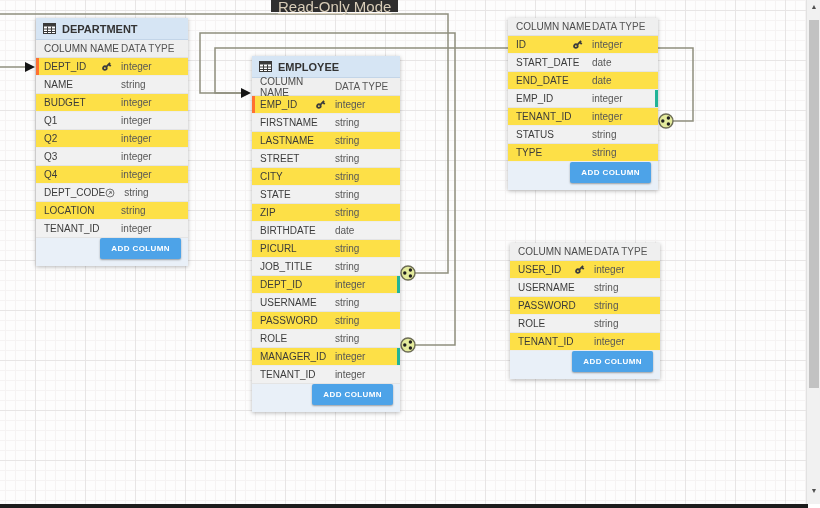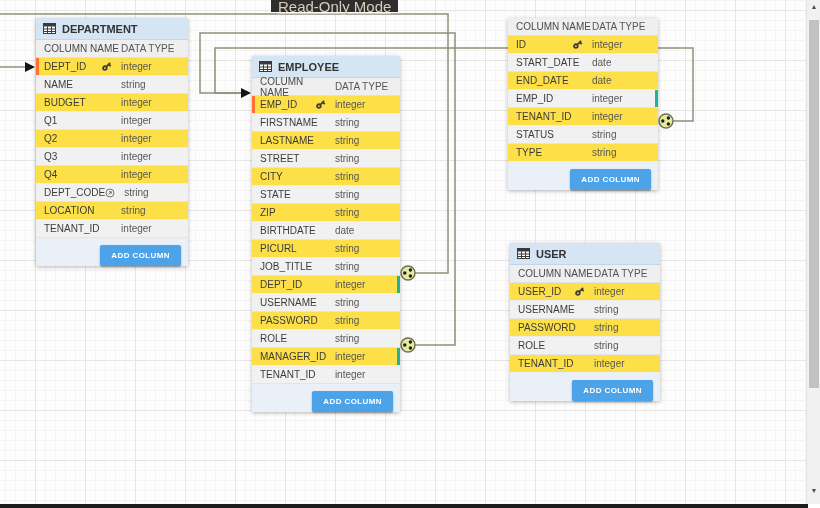--- a/index.html
+++ b/index.html
@@ -48,21 +48,21 @@
   }
   .row:nth-child(even){background:#f1f1f1;border-bottom-color:#e4e4e4;}
   .cell{display:flex;align-items:center;box-sizing:border-box;height:100%;}
   .cell.name{flex:0 0 56%;padding-left:8px;}
   .cell.type{flex:1;color:#575757;text-align:center;}
   .cell.name .mini-icon{margin-left:auto;margin-right:9px;display:flex;align-items:center;}
   .accent-left::before{content:'';position:absolute;left:0;top:0;bottom:0;width:3px;background:#ff7031;}
   .accent-right::after{content:'';position:absolute;right:0;top:0;bottom:0;width:3px;background:#22b397;}
   .t-footer{
     height:28px;box-sizing:border-box;background:#e9f0f8;
-    display:flex;align-items:flex-end;justify-content:flex-end;padding-right:7px;
+    display:flex;align-items:flex-start;justify-content:flex-end;padding-right:7px;
   }
   .add-col{
     background:#4da3e8;color:#fff;border:none;border-radius:2px;
     font-family:inherit;font-size:8px;font-weight:bold;letter-spacing:.4px;
     padding:6px 11px;box-shadow:0 1px 2px rgba(0,0,0,.35);cursor:pointer;
   }
 
   
   .tooltip{
     position:absolute;left:271px;top:0;height:12px;padding:0 7px;
@@ -460,30 +460,20 @@
                 <span>string</span>
               </div>
             </div>
           </div>
     <div class="t-footer">
       <button class="add-col">ADD COLUMN</button>
     </div>
   </div>
 
   <div class="table" style="left: 510px; top: 243px; width: 150px;">
-    <div class="t-header">
-      <span class="t-icon">
-        <svg width="13" height="11" viewBox="0 0 13 11">
-          <rect x="0.5" y="0.5" width="12" height="10" fill="#fff" stroke="#3a3a3a"></rect>
-          <rect x="0.5" y="0.5" width="12" height="3" fill="#3a3a3a"></rect>
-          <path d="M4.5 3.5v7 M8.5 3.5v7 M0.5 6h12 M0.5 8.5h12" stroke="#3a3a3a" stroke-width="1" fill="none"></path>
-        </svg>
-      </span>
-      <span class="t-title">USER</span>
-    </div>
     <div class="col-header">
       <div class="cell name">COLUMN NAME</div>
       <div class="cell type">DATA TYPE</div>
     </div>
     <div class="rows">
             <div class="row">
               <div class="cell name">
                 <span>USER_ID</span>
                 <span class="mini-icon">
                   <svg width="11" height="11" viewBox="0 0 24 24">

